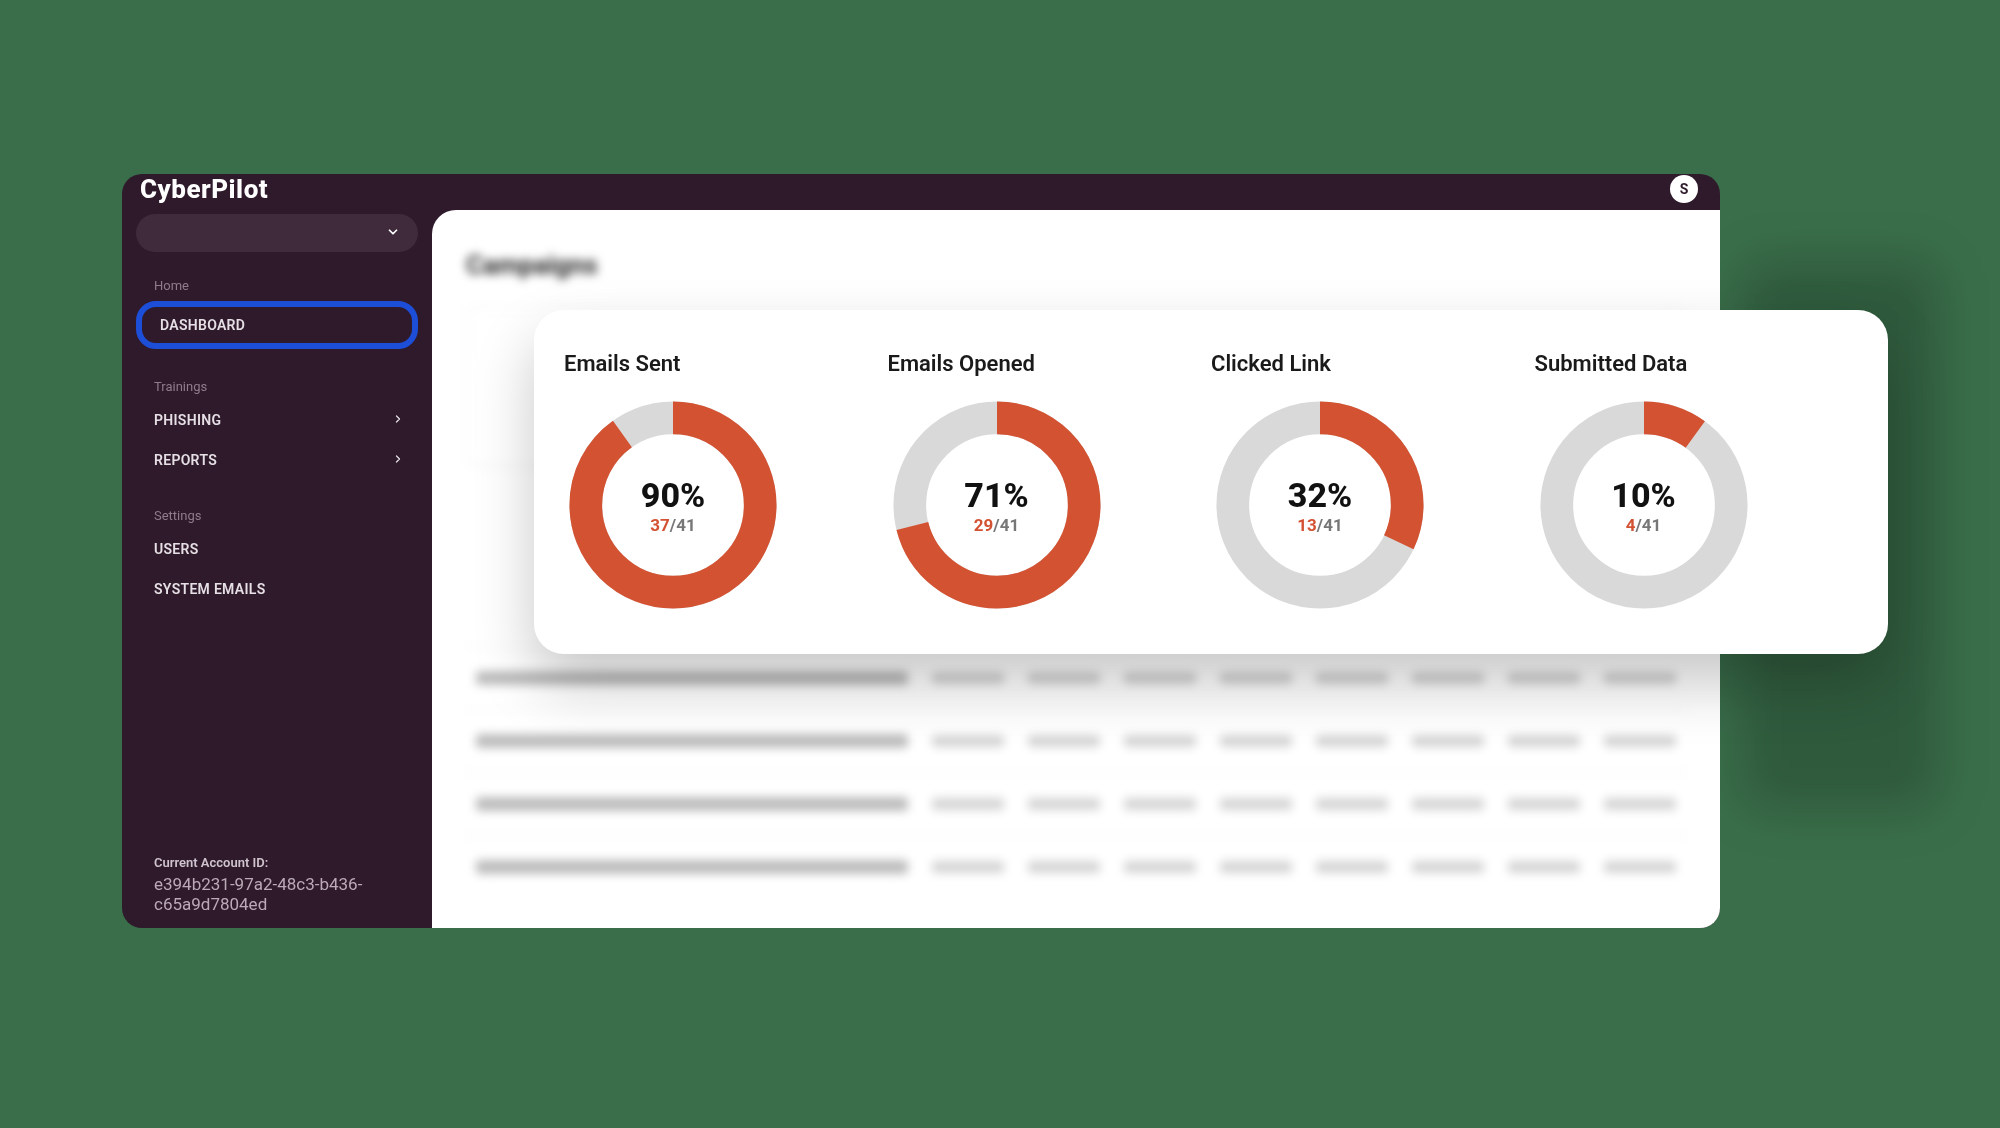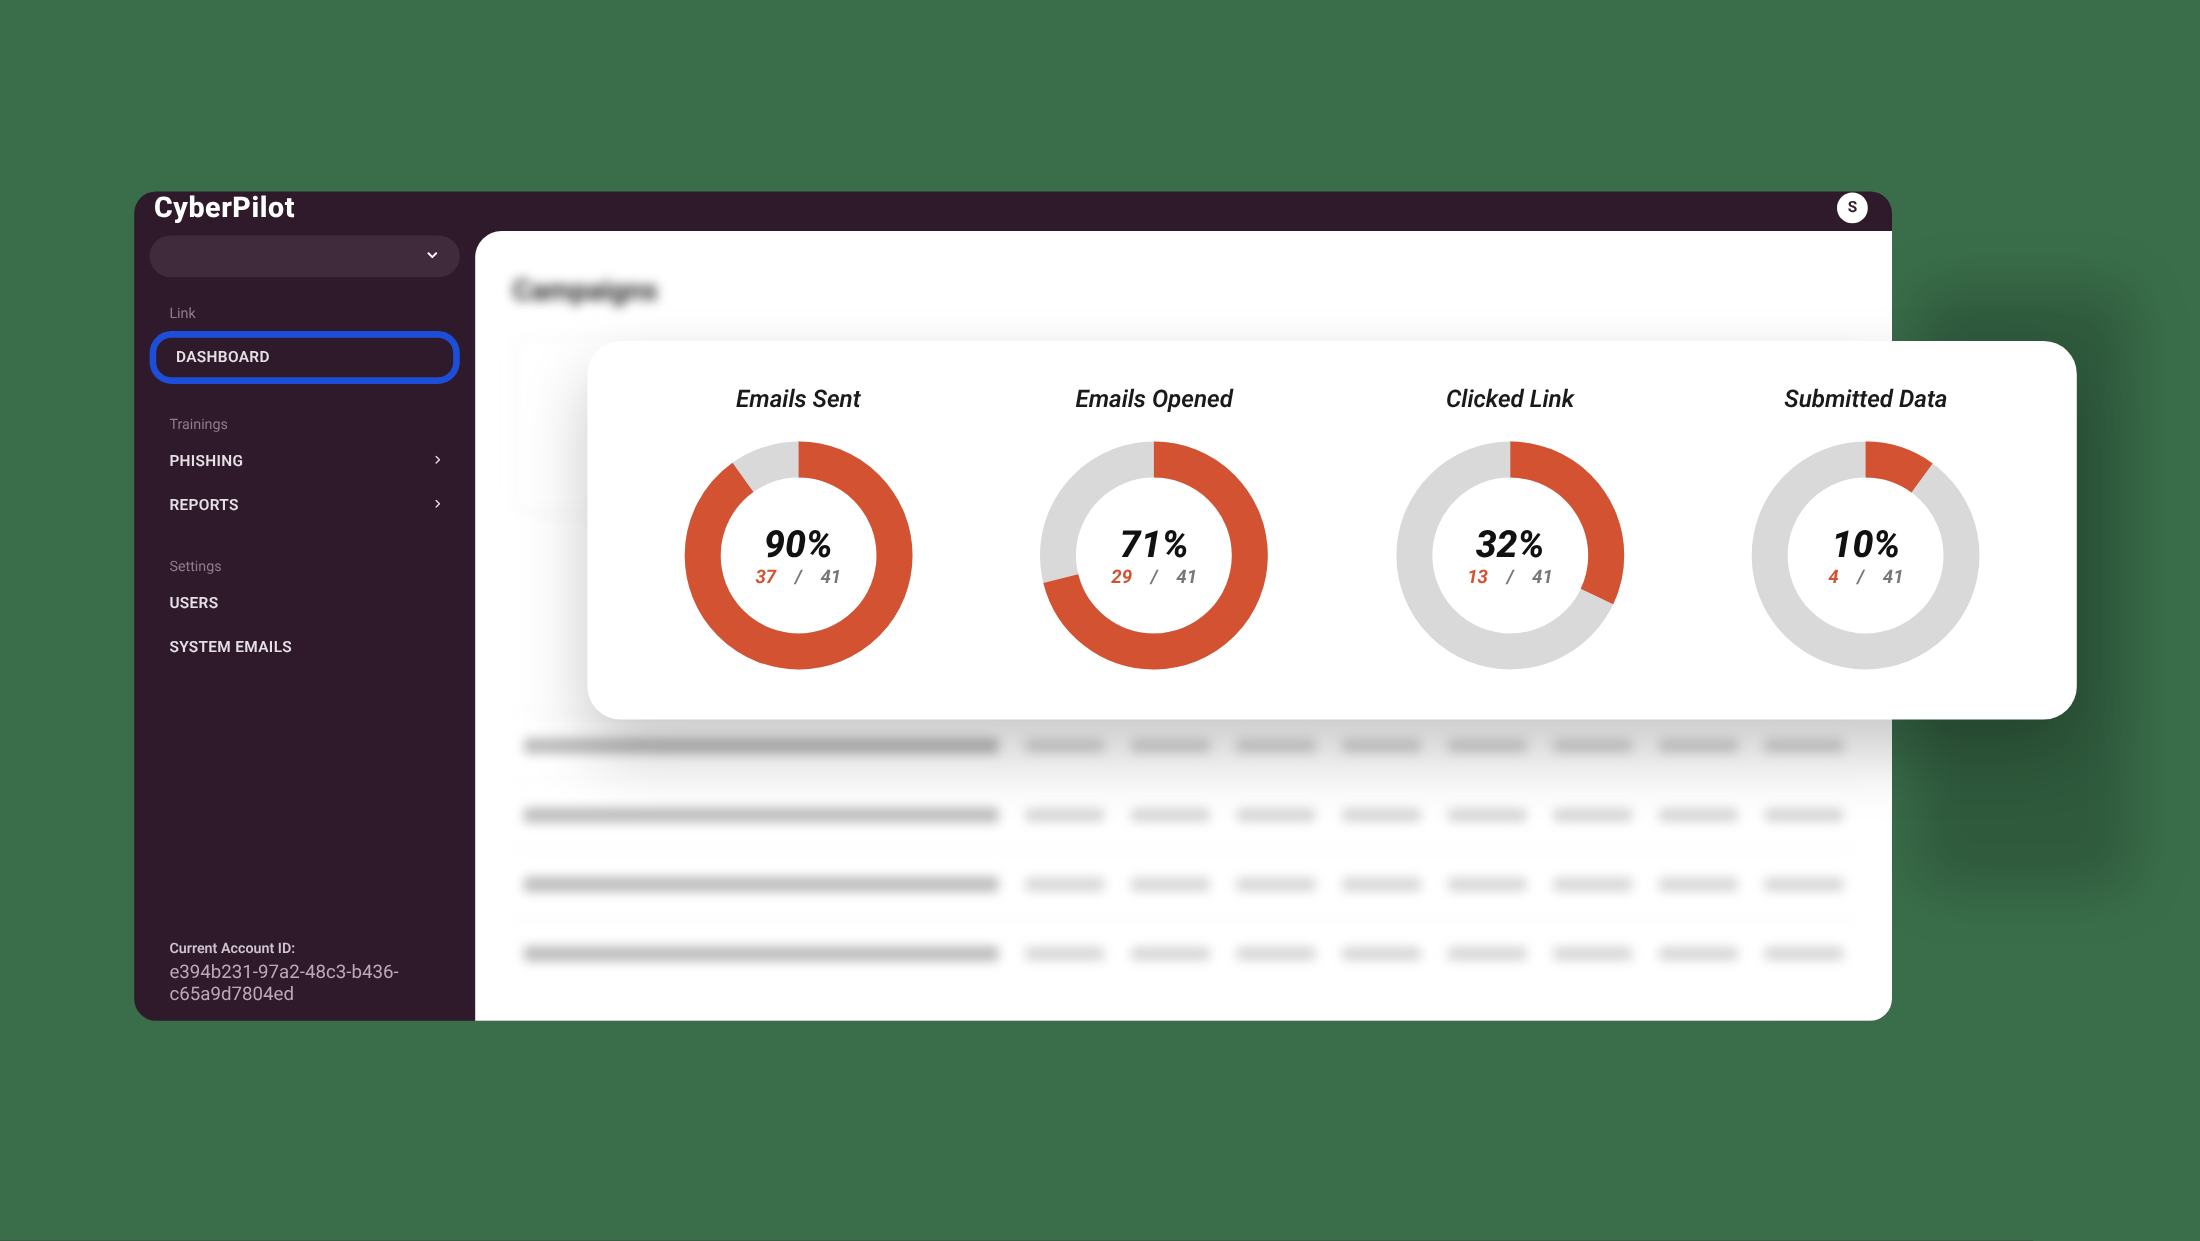--- a/index.html
+++ b/index.html
@@ -162,38 +162,37 @@
     box-shadow: 0 30px 60px rgba(0,0,0,.22);
     display: flex;
     align-items: center;
     justify-content: space-around;
     padding: 20px 30px;
   }
   .metric {
     flex: 1;
     display: flex;
     flex-direction: column;
-    align-items: center;
-    font-style: italic;
+    align-items: flex-start;
   }
   .metric-title {
     font-size: 22px;
     font-weight: 600;
     color: #1a1a1a;
     margin-bottom: 20px;
   }
   .donut-wrap { position: relative; width: 218px; height: 218px; }
   .donut-wrap svg { width: 218px; height: 218px; transform: rotate(-90deg); }
   .donut-center {
     position: absolute; inset: 0;
     display: flex; flex-direction: column;
     align-items: center; justify-content: center;
   }
   .pct { font-size: 34px; font-weight: 800; color: #111; }
-  .frac { font-size: 17px; font-weight: 700; display: flex; gap: 17px; }
+  .frac { font-size: 17px; font-weight: 700; display: flex; gap: 0; }
   .frac .num { color: #d35232; }
   .frac .sep, .frac .den { color: #777; }
 </style>
 </head>
 <body>
 
 <div class="shadow-blob"></div>
 
 <div class="app-window">
   <div class="titlebar">
@@ -205,21 +204,21 @@
 
     <aside class="sidebar">
       <div class="org-select">
         <span class="chevron-down">
           <svg viewBox="0 0 24 24" fill="none" stroke-width="3" stroke-linecap="round" stroke-linejoin="round">
               <polyline points="6 9 12 15 18 9"></polyline>
             </svg>
         </span>
       </div>
 
-      <div class="section-label">Link</div>
+      <div class="section-label">Home</div>
       <div class="nav-item active">
         <span>DASHBOARD</span>
       </div>
 
       <div class="nav-gap-lg"></div>
       <div class="section-label">Trainings</div>
 
       <div class="nav-item">
         <span>PHISHING</span>
         <span class="chev">

